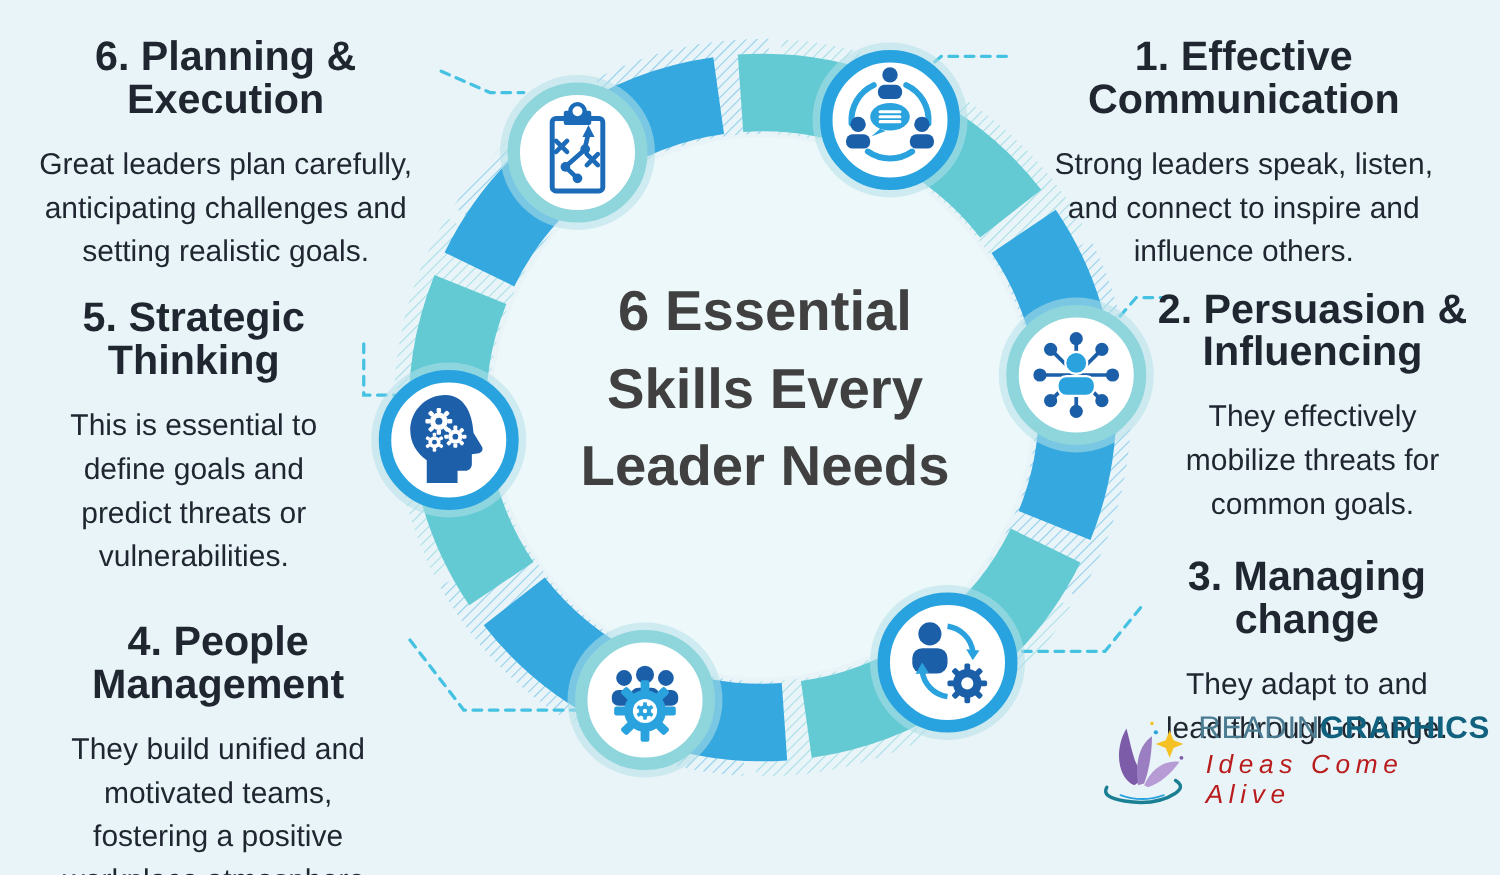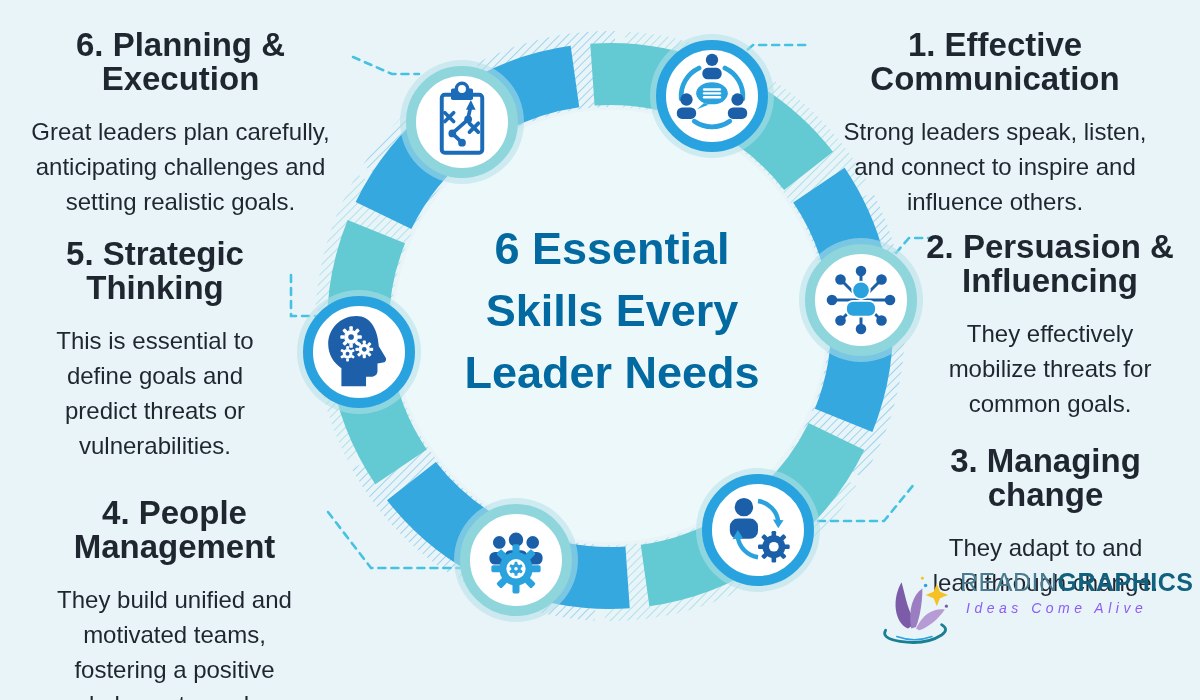--- a/index.html
+++ b/index.html
@@ -9,35 +9,35 @@
     font-family:"Liberation Sans",sans-serif;
     color:#1F2630;
   }
   #bg-svg{position:absolute;left:0;top:0;z-index:0;}
   .skill{position:absolute;text-align:center;z-index:1;}
   .skill h2{font-size:33px;font-weight:bold;margin:0 0 6px 0;line-height:34px;white-space:pre-line;}
   .skill p{font-size:24px;line-height:35px;margin:18px;white-space:pre-line;}
   .center-title{
     position:absolute;left:430px;top:218px;width:364px;z-index:1;
     text-align:center;font-size:45px;font-weight:bold;line-height:62px;
-    white-space:pre-line;color:#0369a1;
+    white-space:pre-line;color:#404040;
   }
   .icon-circle{
     position:absolute;width:92px;height:92px;border-radius:50%;
     background:#fff;z-index:2;display:flex;align-items:center;justify-content:center;
     box-shadow:0 0 0 6px rgba(178,224,232,0.55);
   }
   .ring-blue{border:10px solid #29A3DF;}
   .ring-teal{border:10px solid #8ED5DC;}
   .logo{position:absolute;left:876px;top:568px;width:320px;display:flex;align-items:flex-start;z-index:1;}
   .logo-text{display:flex;flex-direction:column;margin-left:4px;}
   .brand-line{font-size:25px;letter-spacing:0.5px;line-height:28px;}
   .brand-light{color:#4A7B91;font-weight:normal;}
   .brand-bold{color:#10607E;font-weight:bold;}
-  .tagline{font-size:14px;font-style:italic;letter-spacing:4.5px;color:#8b5cf6;margin-top:4px;margin-left:6px;}
+  .tagline{font-size:21px;font-style:italic;letter-spacing:4.5px;color:#b91c1c;margin-top:4px;margin-left:6px;}
 </style>
 </head>
 <body>
 
 <svg id="bg-svg" width="1200" height="700" viewBox="0 0 1200 700">
   <defs>
     <pattern id="hatch-t" patternUnits="userSpaceOnUse" width="6" height="6" patternTransform="rotate(45)">
       <line x1="0" y1="0" x2="0" y2="6" stroke="#63CAD4" stroke-width="1.7" opacity="0.5"></line>
     </pattern>
     <pattern id="hatch-b" patternUnits="userSpaceOnUse" width="6" height="6" patternTransform="rotate(45)">

